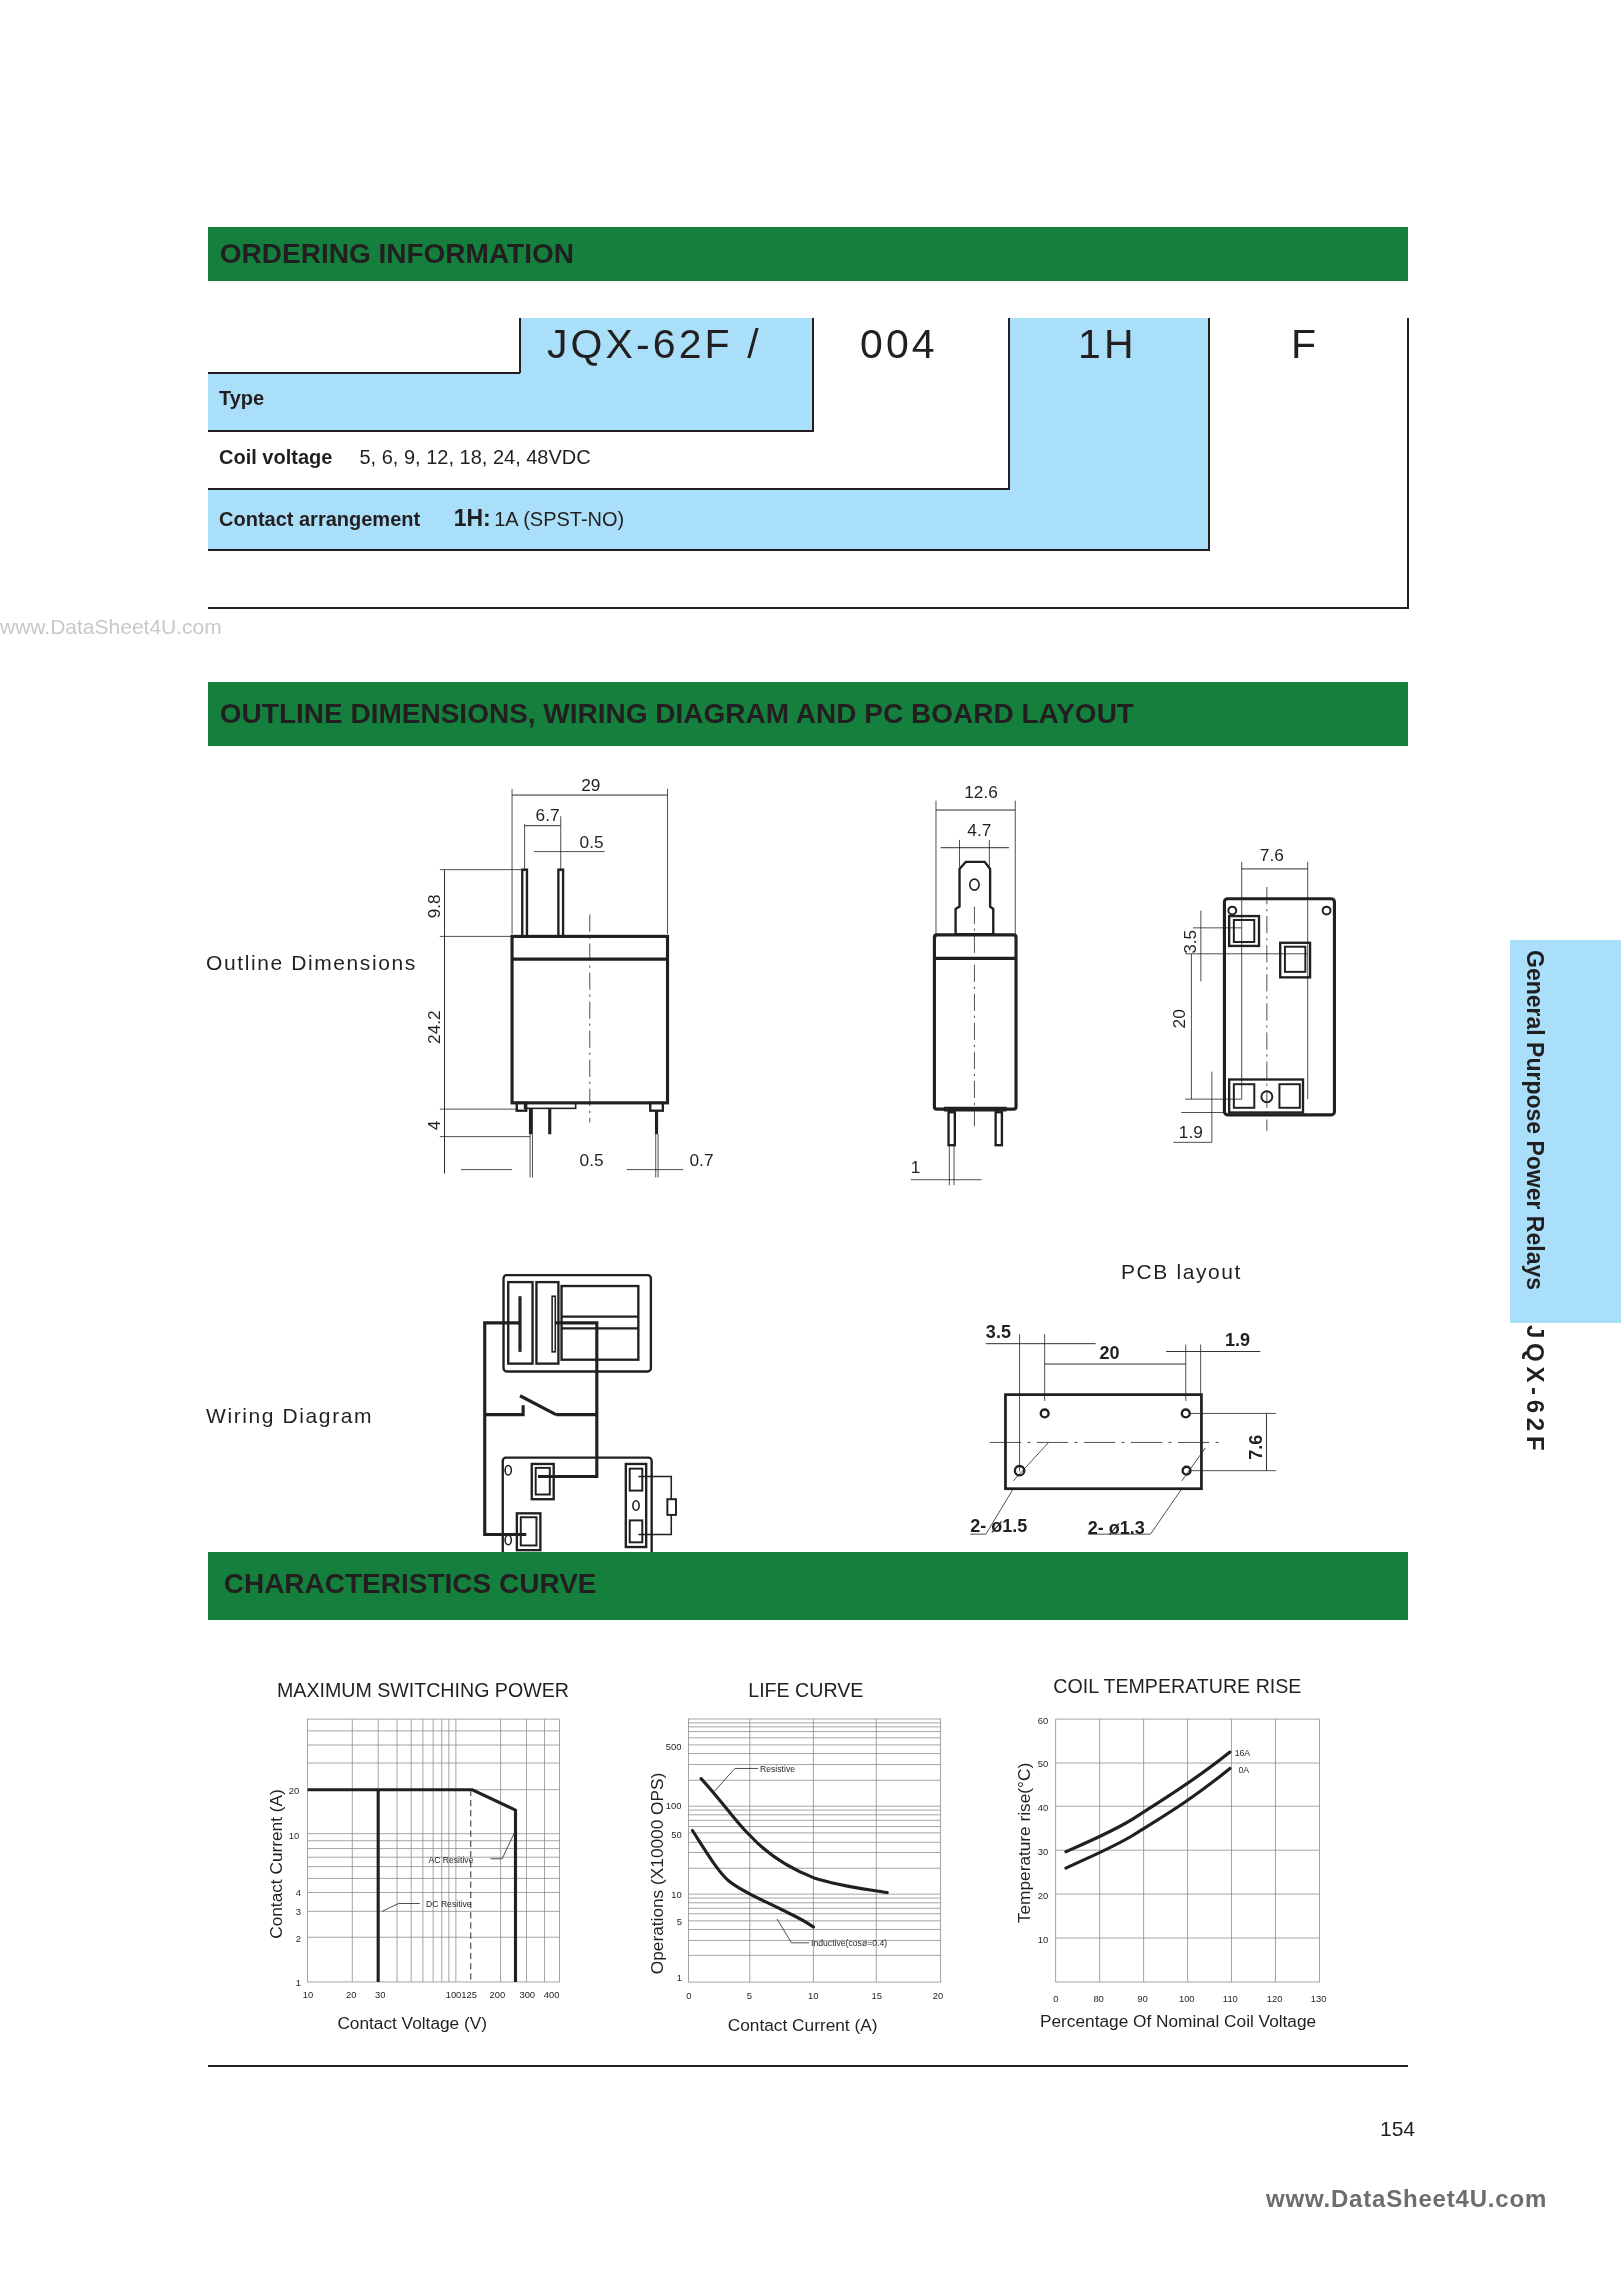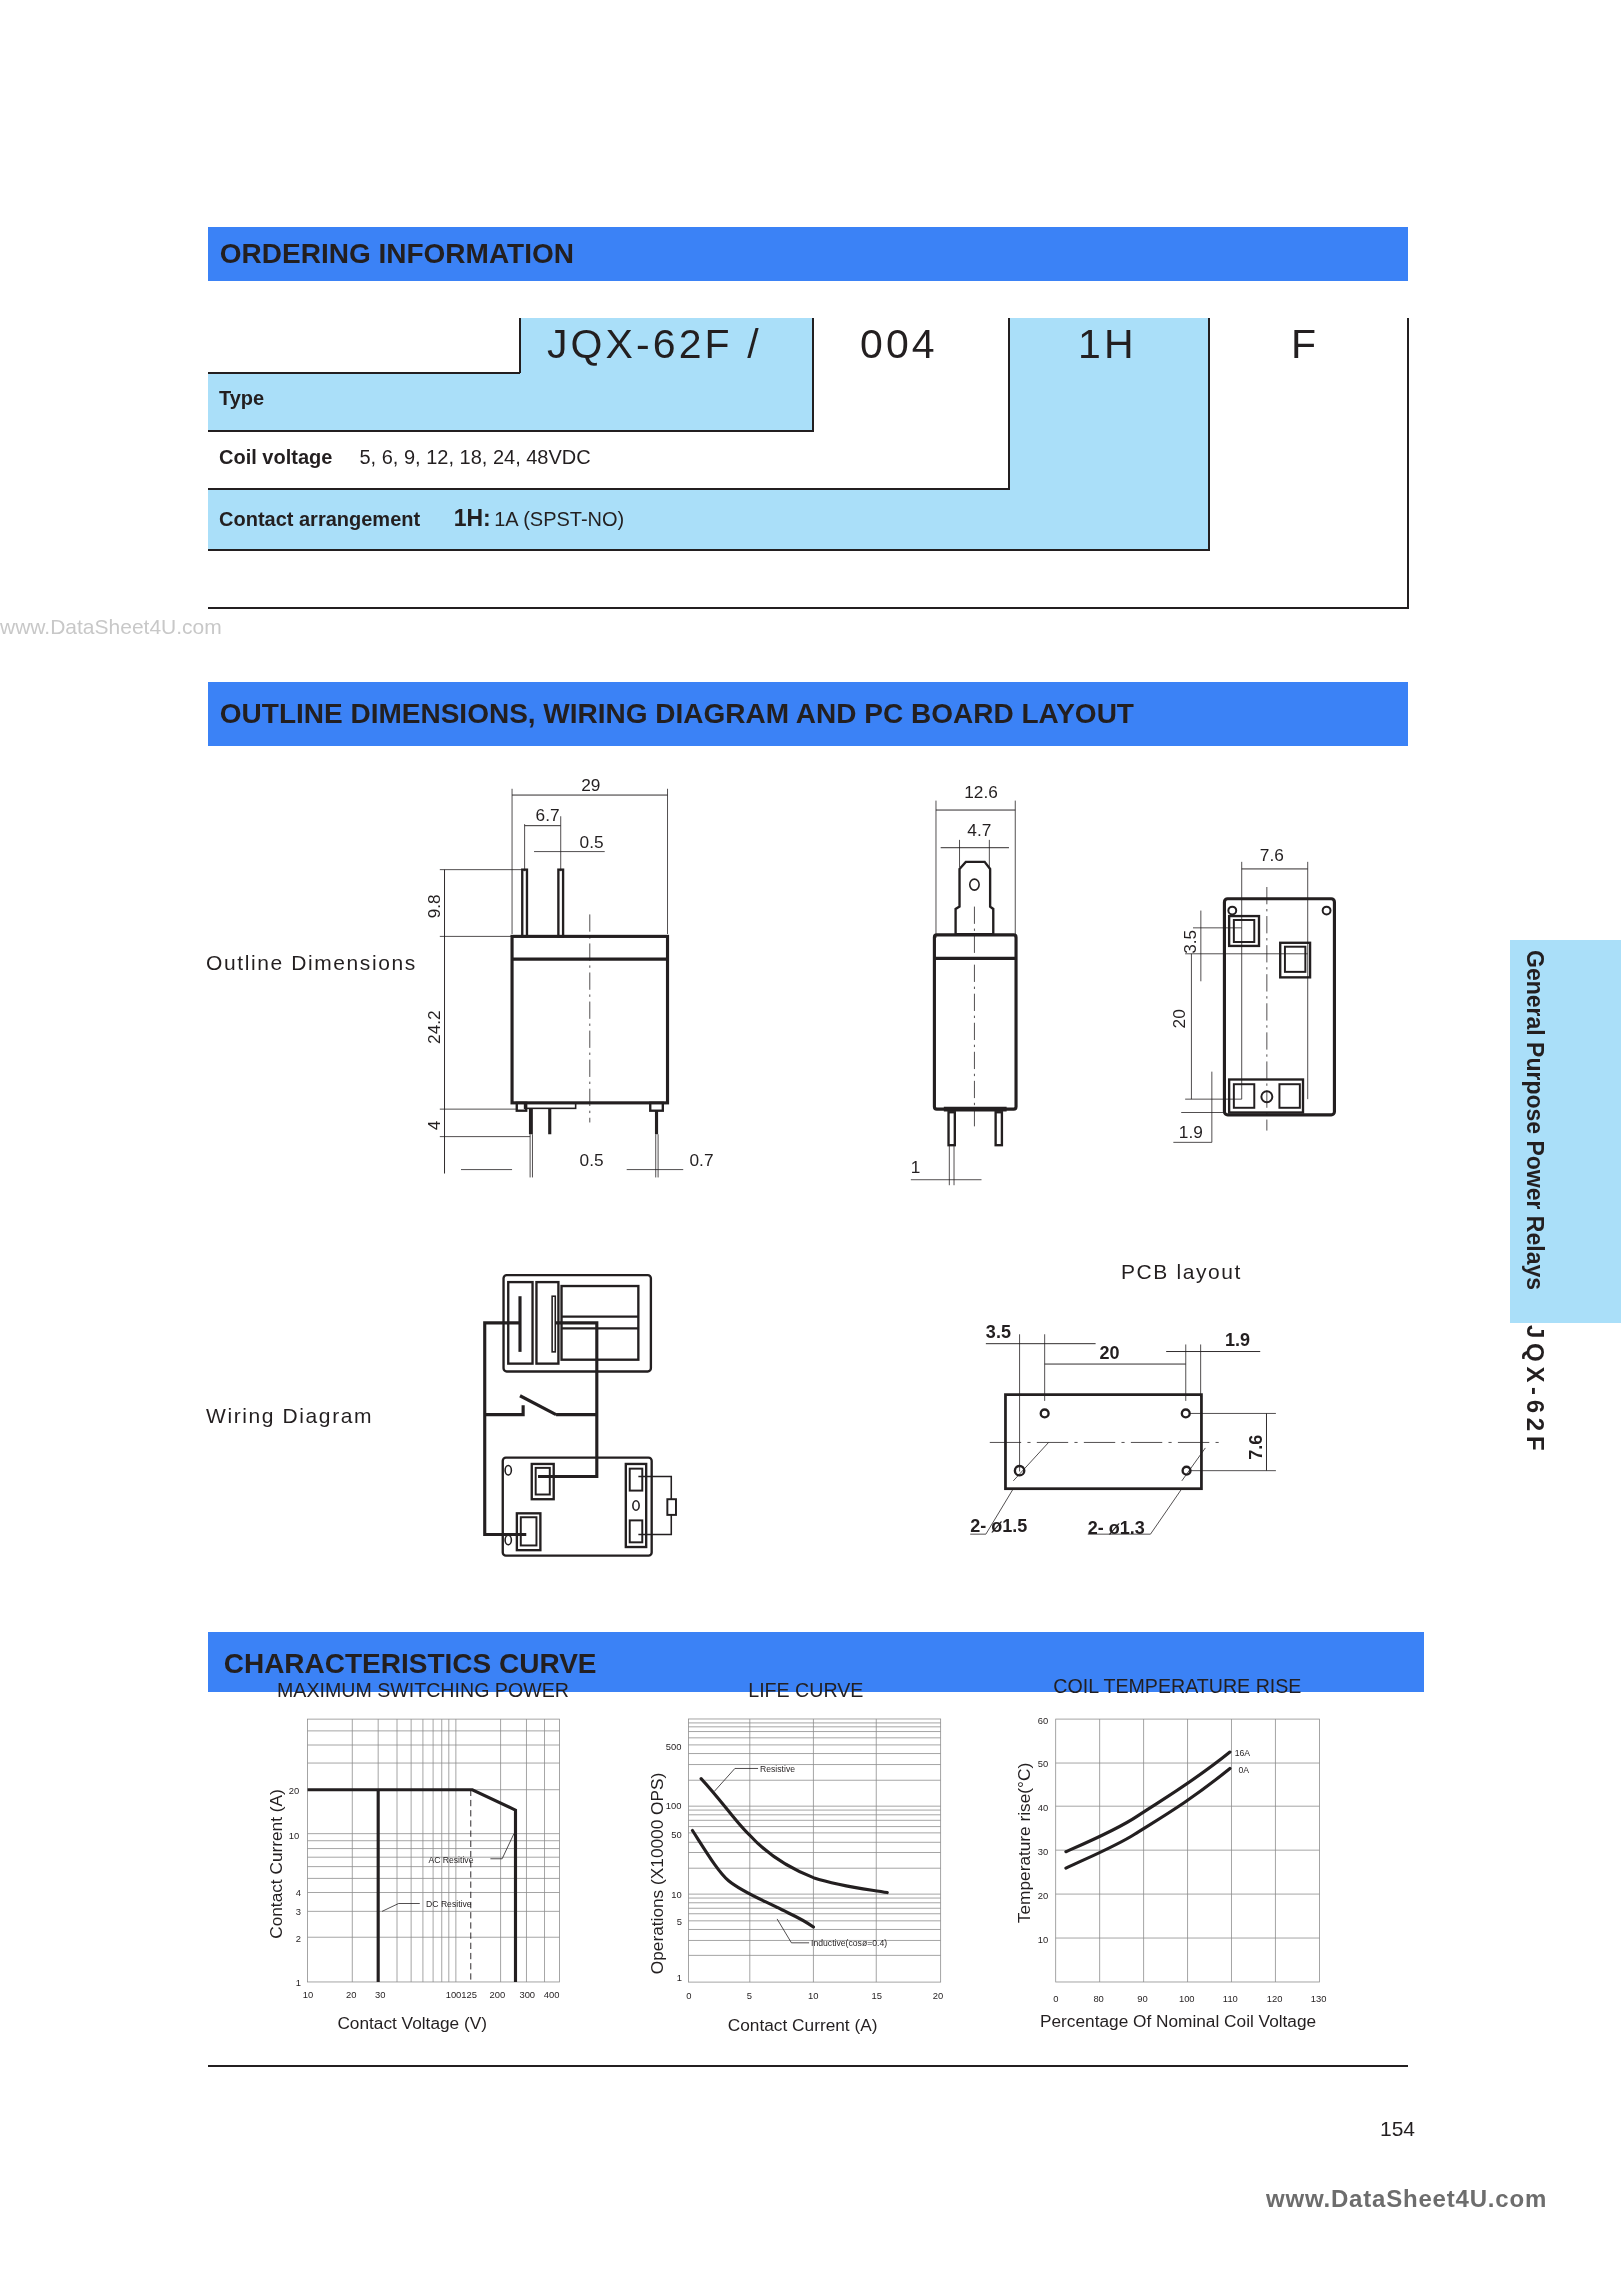--- a/index.html
+++ b/index.html
@@ -1,20 +1,20 @@
 <!DOCTYPE html>
 <html style="font-size:12.6px"><head>
 <meta charset="utf-8">
 <style>
   html, body { margin:0; padding:0; background:#ffffff; }
   body { width:1622px; height:2295px; position:relative; overflow:hidden;
          font-family:"Liberation Sans", sans-serif; color:#231f20; }
   .abs { position:absolute; }
   .blue { background:#aadff9; }
-  .sec-header { position:absolute; left:208px; width:1200px; background:#3b82f6; }
+  .sec-header { position:absolute; left:208px; width:1200px; background:#15803d; }
   .sec-header span { position:absolute; left:11.8px; font-weight:bold; font-size:28px; letter-spacing:0px; }
   .lbl { font-weight:bold; font-size:20px; }
   .val { font-size:20px; }
   .code { font-size:41px; letter-spacing:3.1px; }
   .hline { position:absolute; height:1.6px; background:#231f20; }
   .vline { position:absolute; width:1.6px; background:#231f20; }
   svg text { font-family:"Liberation Sans", sans-serif; }
   .caption { font-size:21px; letter-spacing:1.6px; }
   .watermark { color:#c8c8c8; font-size:21px; }
 </style>
@@ -247,21 +247,21 @@
   <g fill="#231f20" font-size="23" font-weight="bold">
     <text x="20" y="50">3.5</text>
     <text x="165" y="76">20</text>
     <text x="325" y="60">1.9</text>
     <text x="0" y="0" transform="translate(372,205) rotate(-90)">7.6</text>
     <text x="0" y="297">2- ø1.5</text>
     <text x="150" y="300">2- ø1.3</text>
   </g>
 </svg>
 
-<div class="sec-header" style="top:1632px;height:60px;padding-left:16px;">
+<div class="sec-header" style="top:1552px;height:68px;">
   <span style="top:15.7px;left:15.7px;">CHARACTERISTICS  CURVE</span>
 </div>
 
 <svg class="abs" style="left:204px;top:1664px;" width="408" height="377" viewBox="0 0 520 480">
   <text x="93" y="42" font-size="25" fill="#231f20">MAXIMUM SWITCHING POWER</text>
   <g stroke="#8c8c8c" stroke-width="1" fill="none">
     <rect x="132" y="70" width="321" height="335"></rect>
     <line x1="189" y1="70" x2="189" y2="405"></line>
       <line x1="222" y1="70" x2="222" y2="405"></line>
     <line x1="246" y1="70" x2="246" y2="405"></line>

